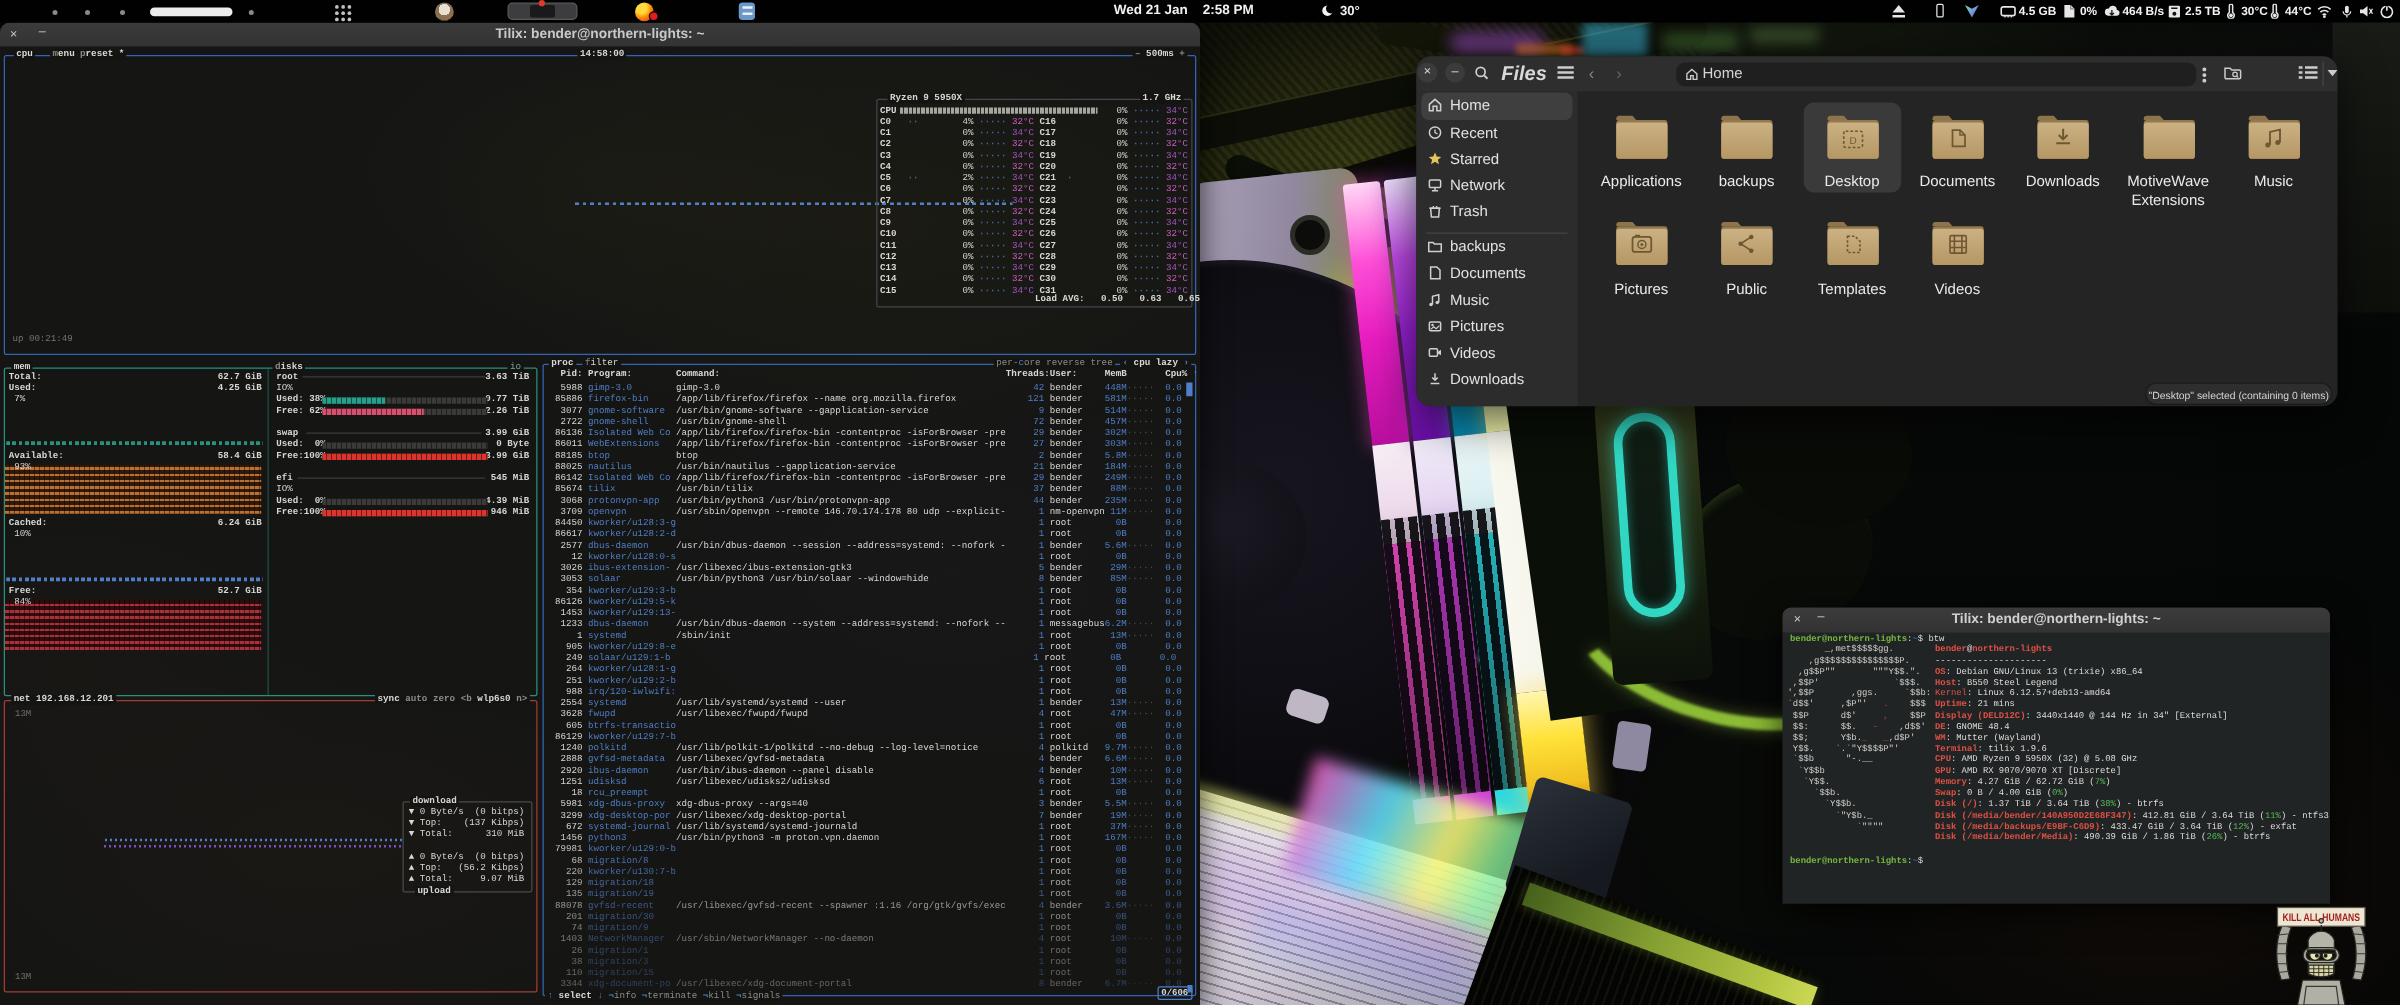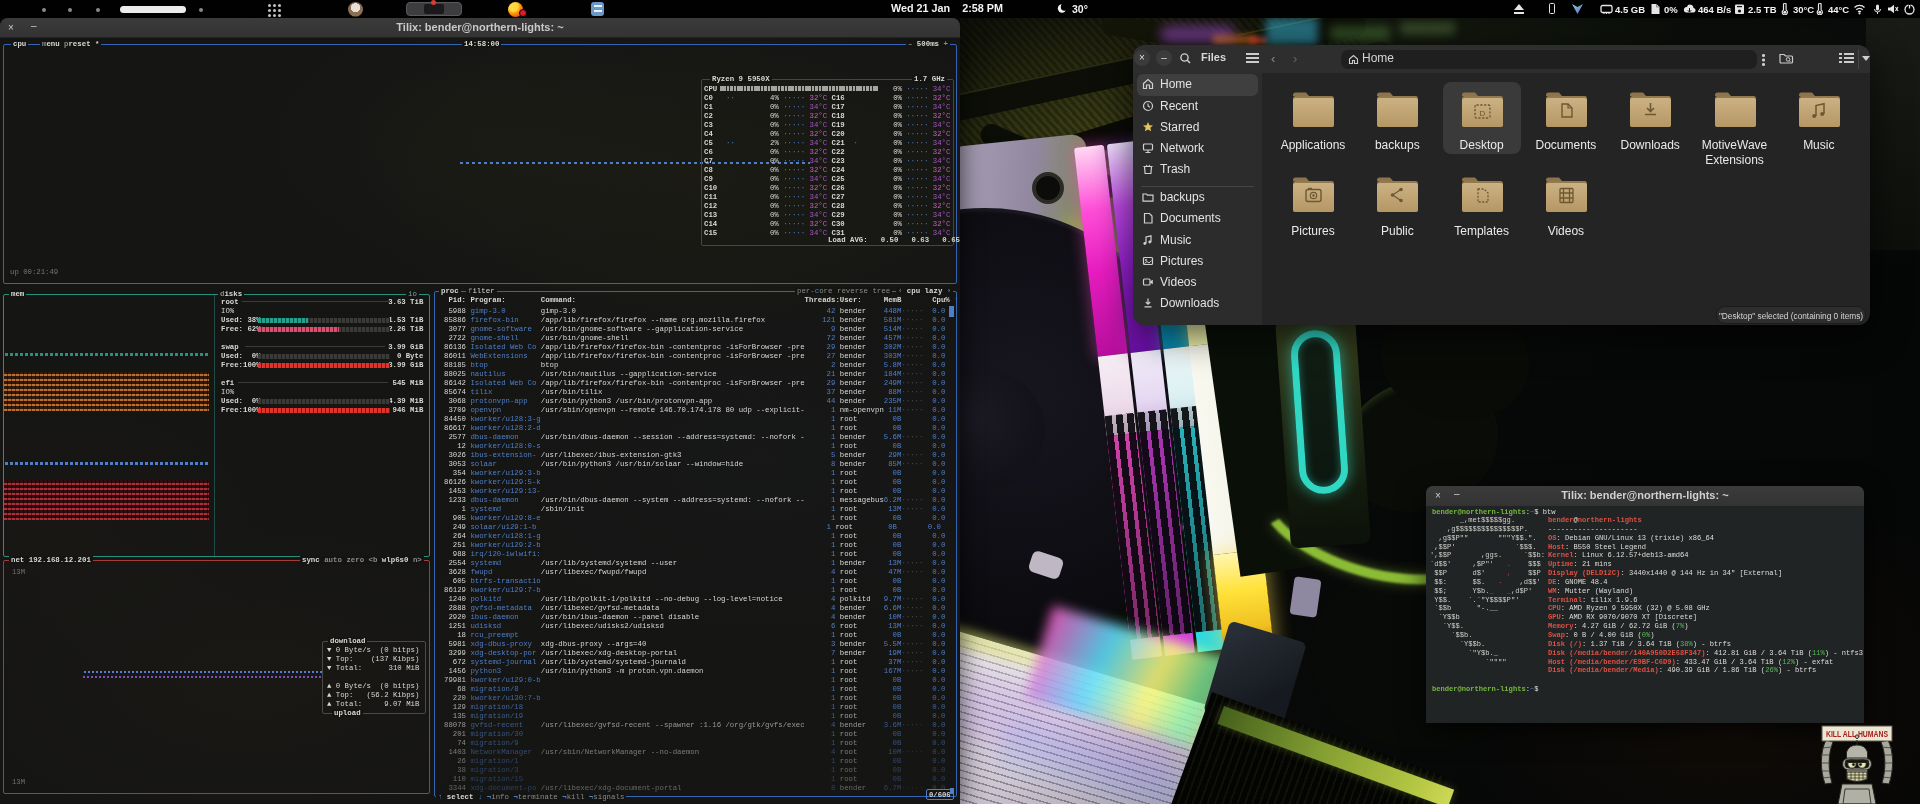--- a/index.html
+++ b/index.html
@@ -123,29 +123,50 @@
 <b>C13 </b>           0% <span style="color:#4f7fc8">·····</span> <span style="color:#a855c8">34°C</span> <b>C29 </b>          0% <span style="color:#4f7fc8">·····</span> <span style="color:#a855c8">34°C</span>
 <b>C14 </b>           0% <span style="color:#4f7fc8">·····</span> <span style="color:#d05ec2">32°C</span> <b>C30 </b>          0% <span style="color:#4f7fc8">·····</span> <span style="color:#d05ec2">32°C</span>
 <b>C15 </b>           0% <span style="color:#4f7fc8">·····</span> <span style="color:#a855c8">34°C</span> <b>C31 </b>          0% <span style="color:#4f7fc8">·····</span> <span style="color:#a855c8">34°C</span></pre>
       <div class="a m" style="left:826px;top:218px;font-size:7.33px;line-height:8px;color:#d8d8d4;font-weight:bold;background:transparent;padding:0 2px;white-space:pre;">Load AVG:   0.50   0.63   0.65</div>
       <div class="a" style="left:3px;top:276px;width:427px;height:263px;border:1px solid #27907f;border-radius:2px;"></div>
       <div class="a" style="left:214px;top:277px;width:1px;height:261px;background:#27907f33;"></div>
       <div class="a" style="left:214px;top:277px;width:1px;height:261px;background:#27907f55;"></div>
       <div class="a m" style="left:9px;top:272px;font-size:7.4px;line-height:8px;color:#d8d8d4;font-weight:bold;background:#141413;padding:0 2px;white-space:pre;">mem</div>
       <div class="a m" style="left:218px;top:272px;font-size:7.4px;line-height:8px;color:#d8d8d4;font-weight:bold;background:#141413;padding:0 2px;white-space:pre;"><span style="color:#8b8b85">d</span>isks</div>
       <div class="a m" style="left:406px;top:272px;font-size:7.4px;line-height:8px;color:#6fa49b;font-weight:normal;background:#141413;padding:0 2px;white-space:pre;">io</div>
+      <pre class="a" style="left:7px;top:279.5px;font-size:7.33px;line-height:9px;color:#d8d8d4;z-index:3"><b>Total:</b>                                <b>62.7 GiB</b>
+<b>Used:</b>                                 <b>4.25 GiB</b>
+ 7%
+
+
+
+
+<b>Available:</b>                            <b>58.4 GiB</b>
+ 93%
+
+
+
+
+<b>Cached:</b>                               <b>6.24 GiB</b>
+ 10%
+
+
+
+
+<b>Free:</b>                                 <b>52.7 GiB</b>
+ 84%</pre>
       <div class="a" style="left:5px;top:335px;width:205px;height:3px;background:repeating-linear-gradient(90deg,#27907f 0 3px,transparent 3px 5px);"></div>
       <div class="a" style="left:4px;top:354px;width:205px;height:39px;background:repeating-linear-gradient(0deg, rgba(196,116,52,.95) 0 2px, rgba(52,28,12,.85) 2px 5px),#1a0e06;"></div>
       <div class="a" style="left:4px;top:354px;width:205px;height:39px;background:repeating-linear-gradient(90deg, transparent 0 3px, rgba(0,0,0,.45) 3px 4px);"></div>
       <div class="a" style="left:5px;top:444px;width:205px;height:3px;background:repeating-linear-gradient(90deg,#4f7fc8 0 3px,transparent 3px 5px);"></div>
       <div class="a" style="left:4px;top:462px;width:205px;height:40px;background:repeating-linear-gradient(0deg, rgba(188,52,62,.9) 0 2px, rgba(50,14,16,.85) 2px 5px),#160608;"></div>
       <div class="a" style="left:4px;top:462px;width:205px;height:40px;background:repeating-linear-gradient(90deg, transparent 0 3px, rgba(0,0,0,.45) 3px 4px);"></div>
       <pre class="a" style="left:221px;top:279.5px;font-size:7.33px;line-height:9px;color:#d8d8d4;"><b>root</b>                                  <b>3.63 TiB</b>
 IO%
-<b>Used: 38%</b>                             <b>1.53 TiB</b>
+<b>Used: 38%</b>                             <b>0.77 TiB</b>
 <b>Free: 62%</b>                             <b>2.26 TiB</b>
 
 <b>swap</b>                                  <b>3.99 GiB</b>
 <b>Used:  0%</b>                               <b>0 Byte</b>
 <b>Free:100%</b>                             <b>3.99 GiB</b>
 
 <b>efi</b>                                    <b>545 MiB</b>
 IO%
 <b>Used:  0%</b>                             <b>4.39 MiB</b>
 <b>Free:100%</b>                              <b>946 MiB</b></pre>
@@ -256,21 +277,21 @@
     <div class="a" style="left:0;top:0;width:737px;height:28px;background:#2e2e2e;"></div>
     <div class="a" style="left:0;top:28px;width:129px;height:252px;background:#2c2c2c;"></div>
     <div class="a" style="left:1px;top:5px;width:16px;height:16px;border-radius:50%;background:#3b3b3b;"></div>
     <div class="a" style="left:1px;top:5px;width:16px;height:16px;text-align:center;line-height:16px;font-size:10px;color:#ddd;">×</div>
     <div class="a" style="left:23px;top:5px;width:16px;height:16px;border-radius:50%;background:#3b3b3b;"></div>
     <div class="a" style="left:23px;top:5px;width:16px;height:16px;text-align:center;line-height:16px;font-size:10px;color:#ddd;">–</div>
     <svg class="a" style="left:46px;top:7px" width="13" height="13" viewBox="0 0 13 13">
       <circle cx="5.5" cy="5.5" r="3.6" fill="none" stroke="#ccc" stroke-width="1.4"></circle>
       <line x1="8.3" y1="8.3" x2="11" y2="11" stroke="#ccc" stroke-width="1.6"></line>
     </svg>
-    <div class="a" style="left:68px;top:6px;font-size:11px;font-weight:bold;color:#d8d8d8;">Files</div>
+    <div class="a" style="left:68px;top:6px;font-size:16px;font-weight:bold;color:#d8d8d8;font-style:italic;">Files</div>
     <div class="a" style="left:113px;top:8px;width:13px;height:2px;background:#ccc;box-shadow:0 4px 0 #ccc,0 8px 0 #ccc;"></div>
     <div class="a" style="left:138px;top:6px;font-size:13px;color:#888;">‹</div>
     <div class="a" style="left:160px;top:6px;font-size:13px;color:#666;">›</div>
     <div class="a" style="left:208px;top:5px;width:416px;height:19px;border-radius:7px;background:#1f1f1f;"></div>
     <svg class="a" style="left:215px;top:9px" width="11" height="11" viewBox="0 0 11 11">
       <path d="M1.5 5 L5.5 1.5 L9.5 5 V9.5 H6.5 V6.5 H4.5 V9.5 H1.5 Z" fill="none" stroke="#ccc" stroke-width="1.1"></path>
     </svg>
     <div class="a" style="left:229px;top:6px;font-size:12px;color:#d5d5d5;">Home</div>
     <div class="a" style="left:629px;top:9px;width:2.5px;height:2.5px;border-radius:50%;background:#ccc;box-shadow:0 4.5px 0 #ccc,0 9px 0 #ccc;"></div>
     <svg class="a" style="left:646px;top:7px" width="15" height="13" viewBox="0 0 15 13">
@@ -466,33 +487,33 @@
    `Y$$.
      `$$b.
        `Y$$b.
          `"Y$b._
              `""""</pre>
     <pre class="a" style="left:6px;top:21.5px;font-size:7.1px;line-height:8.85px;"><span style="color:#76b83e;font-weight:bold">bender@northern-lights</span><span style="color:#dededa">:</span><span style="color:#4f7fc8">~</span><span style="color:#dededa">$ btw</span></pre>
     <pre class="a" style="left:122px;top:30px;font-size:7.1px;line-height:8.85px;"><span style="color:#dd5044;font-weight:bold">bender</span><span style="color:#dededa">@</span><span style="color:#dd5044;font-weight:bold">northern-lights</span>
 <span style="color:#dededa">---------------------</span>
 <span style="color:#dd5044;font-weight:bold">OS</span><span style="color:#dededa">: Debian GNU/Linux 13 (trixie) x86_64</span>
 <span style="color:#dd5044;font-weight:bold">Host</span><span style="color:#dededa">: B550 Steel Legend</span>
-<span style="color:#dd5044;font-weight:bold">Kernel</span><span style="color:#dededa">: Linux 6.12.57+deb13-amd64</span>
+<span style="color:#dd5044;font-weight:normal">Kernel</span><span style="color:#dededa">: Linux 6.12.57+deb13-amd64</span>
 <span style="color:#dd5044;font-weight:bold">Uptime</span><span style="color:#dededa">: 21 mins</span>
 <span style="color:#dd5044;font-weight:bold">Display (DELD12C)</span><span style="color:#dededa">: 3440x1440 @ 144 Hz in 34" [External]</span>
 <span style="color:#dd5044;font-weight:bold">DE</span><span style="color:#dededa">: GNOME 48.4</span>
 <span style="color:#dd5044;font-weight:bold">WM</span><span style="color:#dededa">: Mutter (Wayland)</span>
 <span style="color:#dd5044;font-weight:bold">Terminal</span><span style="color:#dededa">: tilix 1.9.6</span>
 <span style="color:#dd5044;font-weight:bold">CPU</span><span style="color:#dededa">: AMD Ryzen 9 5950X (32) @ 5.08 GHz</span>
 <span style="color:#dd5044;font-weight:bold">GPU</span><span style="color:#dededa">: AMD RX 9070/9070 XT [Discrete]</span>
 <span style="color:#dd5044;font-weight:bold">Memory</span><span style="color:#dededa">: 4.27 GiB / 62.72 GiB (<span style="color:#58b858">7%</span>)</span>
 <span style="color:#dd5044;font-weight:bold">Swap</span><span style="color:#dededa">: 0 B / 4.00 GiB (<span style="color:#58b858">0%</span>)</span>
 <span style="color:#dd5044;font-weight:bold">Disk (/)</span><span style="color:#dededa">: 1.37 TiB / 3.64 TiB (<span style="color:#58b858">38%</span>) - btrfs</span>
 <span style="color:#dd5044;font-weight:bold">Disk (/media/bender/140A950D2E68F347)</span><span style="color:#dededa">: 412.81 GiB / 3.64 TiB (<span style="color:#58b858">11%</span>) - ntfs3</span>
-<span style="color:#dd5044;font-weight:bold">Host (/media/bender/E9BF-C6D9)</span><span style="color:#dededa">: 433.47 GiB / 3.64 TiB (<span style="color:#58b858">12%</span>) - exfat</span>
+<span style="color:#dd5044;font-weight:bold">Disk (/media/backups/E9BF-C6D9)</span><span style="color:#dededa">: 433.47 GiB / 3.64 TiB (<span style="color:#58b858">12%</span>) - exfat</span>
 <span style="color:#dd5044;font-weight:bold">Disk (/media/bender/Media)</span><span style="color:#dededa">: 490.39 GiB / 1.86 TiB (<span style="color:#58b858">26%</span>) - btrfs</span></pre>
     <pre class="a" style="left:6px;top:199px;font-size:7.1px;line-height:8.85px;"><span style="color:#76b83e;font-weight:bold">bender@northern-lights</span><span style="color:#dededa">:</span><span style="color:#4f7fc8">~</span><span style="color:#dededa">$</span></pre>
   </div>
 <div class="a" style="left:1812px;top:722px;width:90px;height:82px;overflow:hidden;">
 <svg width="90" height="82" viewBox="0 0 90 82">
 <g stroke="#26261f" stroke-width="1">
 <path d="M14 18 C8 30 8 48 13 62 L20 61 C16 48 16 32 21 20 Z" fill="#a8a89e"></path>
 <path d="M76 18 C82 30 82 48 77 62 L70 61 C74 48 74 32 69 20 Z" fill="#a8a89e"></path>
 <g stroke="#3a3a32" stroke-width="0.8">
 <line x1="10" y1="26" x2="20" y2="25"></line>

